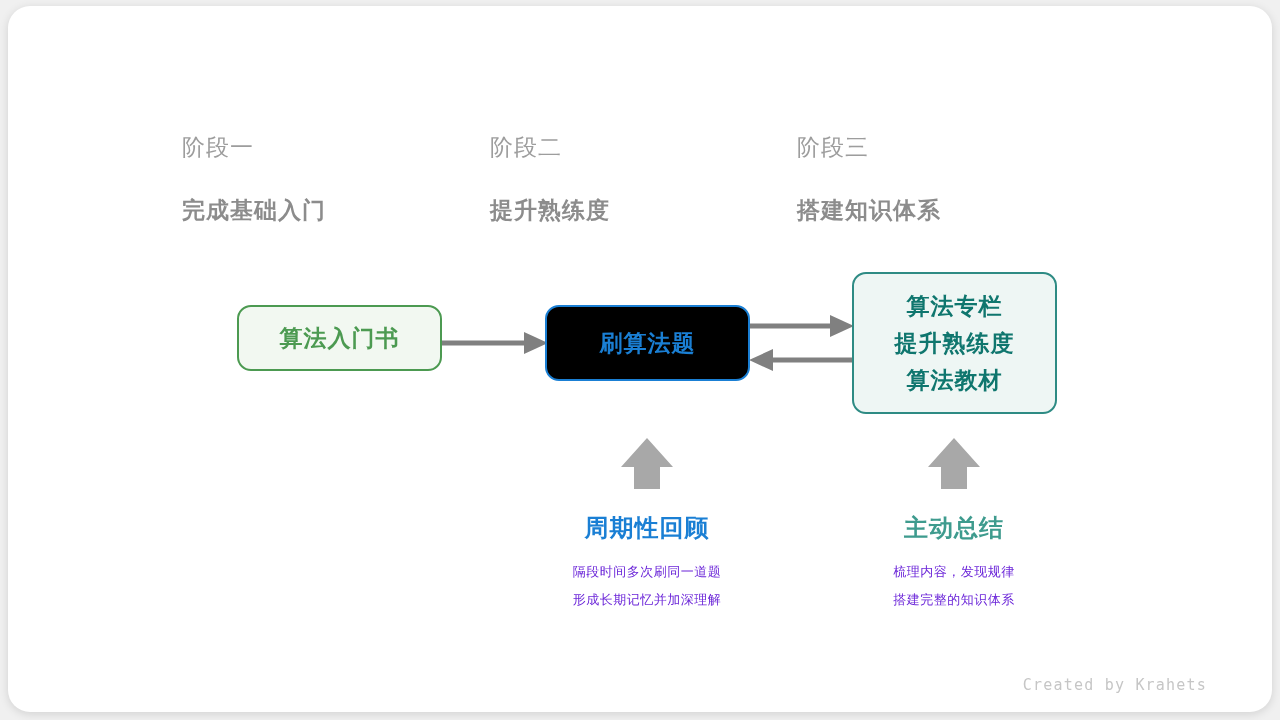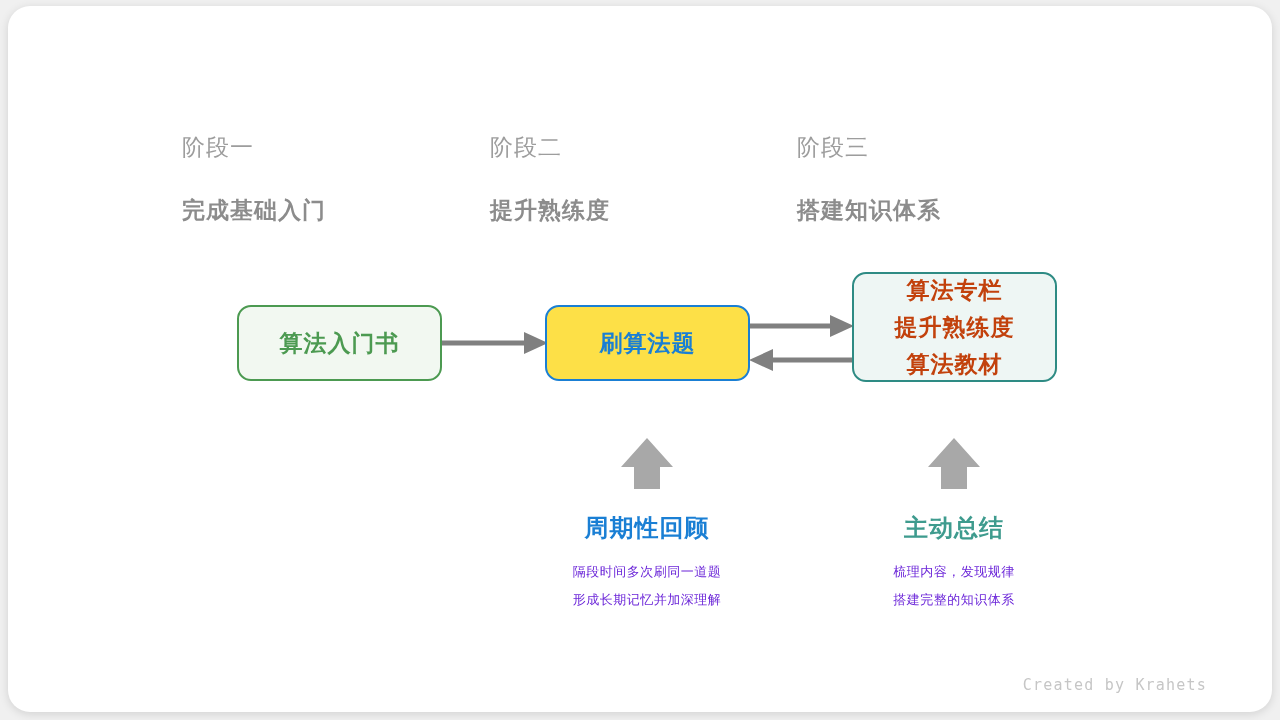--- a/index.html
+++ b/index.html
@@ -54,38 +54,38 @@
     box-sizing: border-box;
     border-radius: 14px;
     display: flex;
     flex-direction: column;
     align-items: center;
     justify-content: center;
     font-weight: bold;
     letter-spacing: 1px;
   }
   #node-book {
-    left: 229px; top: 299px; width: 205px; height: 76px;
+    left: 229px; top: 299px; width: 205px; height: 66px;
     border: 2.5px solid #4c9a51;
     background: #f2f8f1;
     color: #4c9a51;
     font-size: 23px;
   }
   #node-practice {
     left: 537px; top: 299px; width: 205px; height: 76px;
     border: 2.5px solid #1a7fd4;
-    background: #fde047;
+    background: #000000;
     color: #1a7fd4;
     font-size: 23px;
   }
   #node-resources {
-    left: 844px; top: 266px; width: 205px; height: 110px;
+    left: 844px; top: 266px; width: 205px; height: 142px;
     border: 2.5px solid #2e8b84;
     background: #eef6f4;
-    color: #c2410c;
+    color: #0f766e;
     font-size: 23px;
   }
   #node-resources .line { line-height: 37px; }
 
   
   #arrow-layer {
     position: absolute;
     left: 0; top: 0;
     width: 1264px;
     height: 706px;

